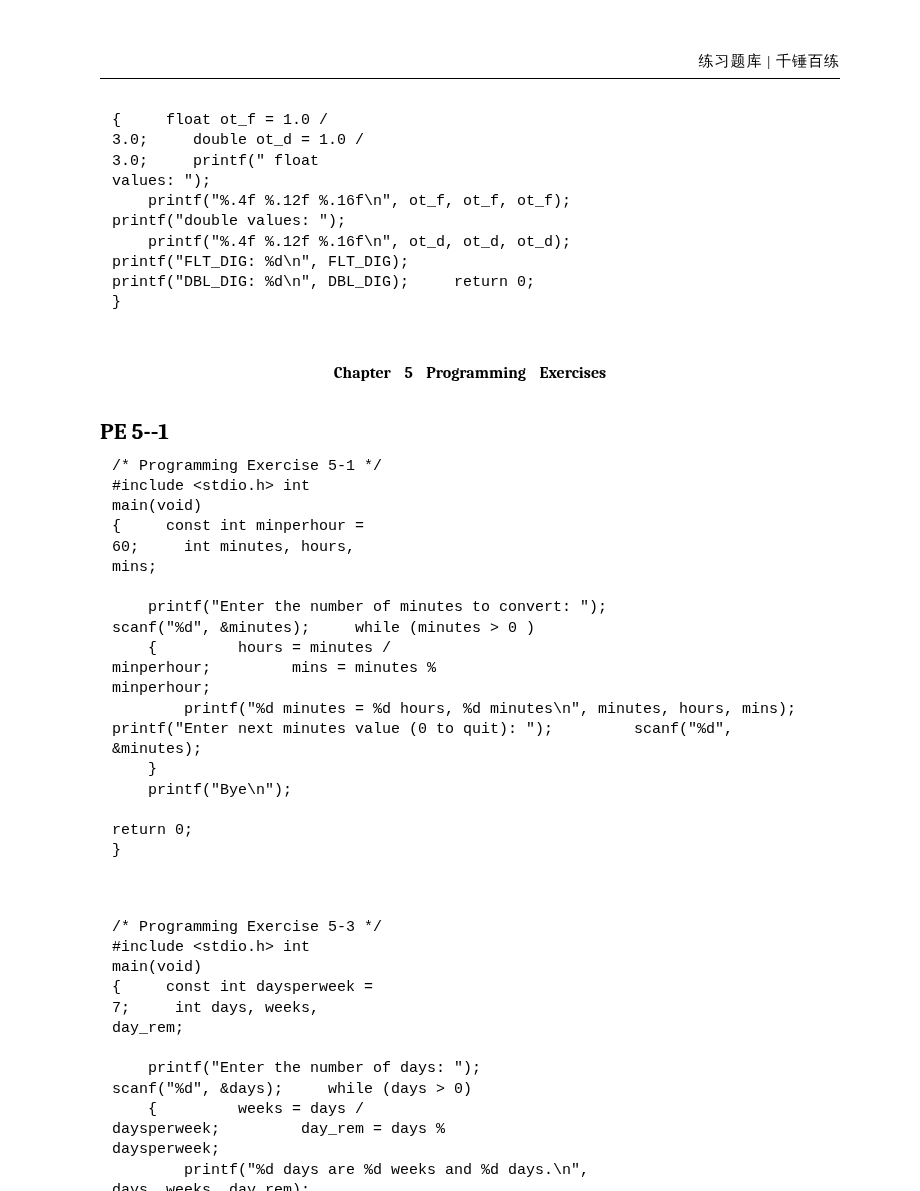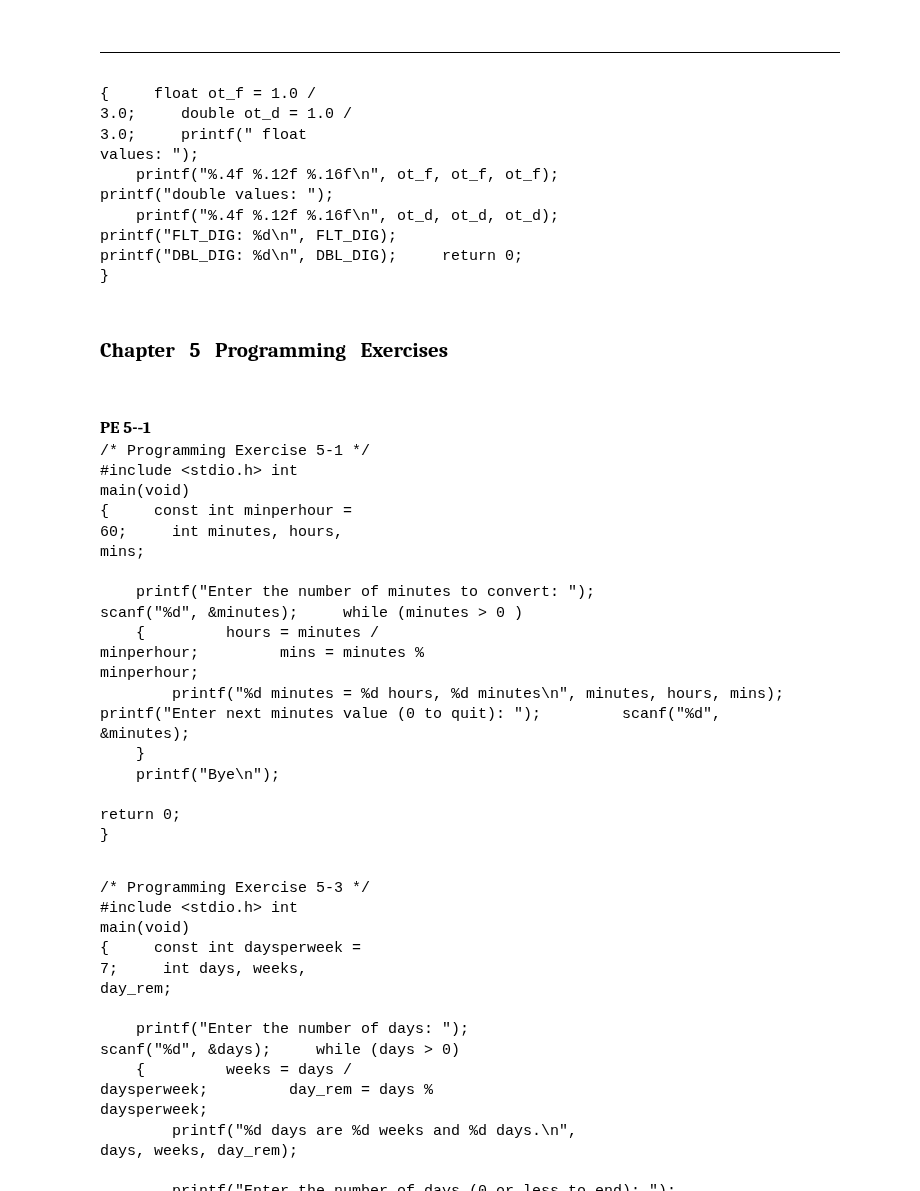--- a/index.html
+++ b/index.html
@@ -28,43 +28,45 @@
   .header-rule {
     border: none;
     border-top: 1.5px solid #000;
     margin: 0 0 32px 0;
   }
   .code {
     font-family: "SimSun","NSimSun","Courier New",monospace;
     font-size: 15px;
     line-height: 1.35;
     white-space: pre;
-    margin: 0;
+    margin: 12px;
   }
   .chapter {
     font-family: "Cambria","Georgia",serif;
-    font-size: 21px;
+    font-size: 16px;
     font-weight: bold;
     margin-top: 50px;
-    margin-bottom: 56px;
+    margin-bottom: 36px;
     word-spacing: 10px;
+    text-align: center;
   }
   .pe-title {
     font-family: "Cambria","Georgia",serif;
-    font-size: 17px;
+    font-size: 23px;
     font-weight: bold;
     margin-bottom: 4px;
   }
   .pe-gap { height: 32px; }
 </style>
 </head>
 <body>
 
 <div class="page">
 
+  <div class="header-right">练习题库  |  千锤百练</div>
   <hr class="header-rule">
 
   <pre class="code">{     float ot_f = 1.0 /
 3.0;     double ot_d = 1.0 /
 3.0;     printf(" float
 values: ");
     printf("%.4f %.12f %.16f\n", ot_f, ot_f, ot_f);
 printf("double values: ");
     printf("%.4f %.12f %.16f\n", ot_d, ot_d, ot_d);
 printf("FLT_DIG: %d\n", FLT_DIG);

